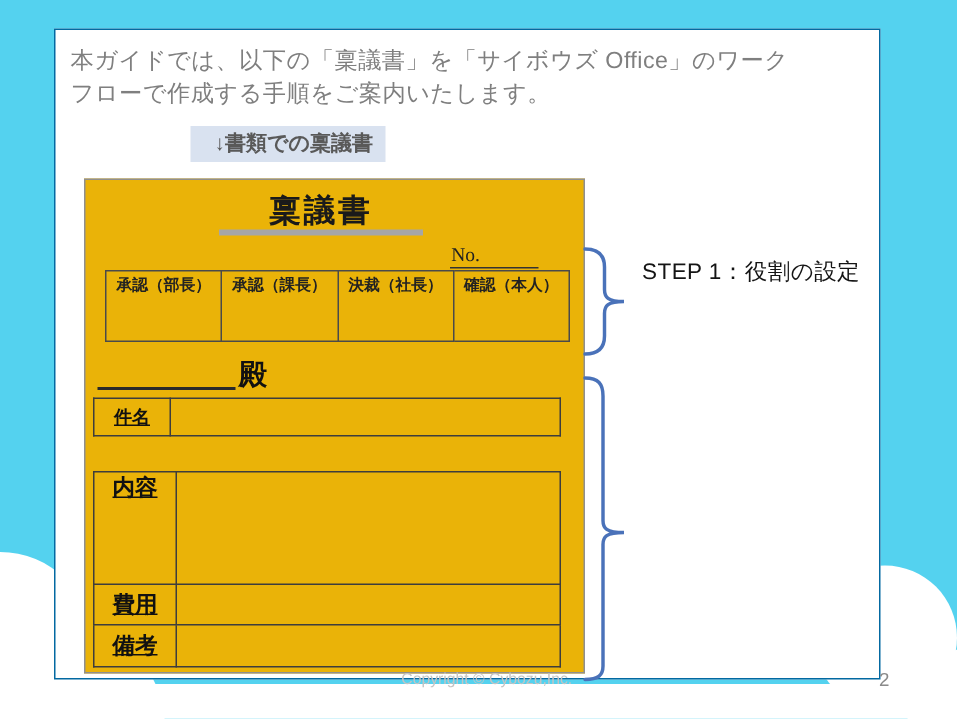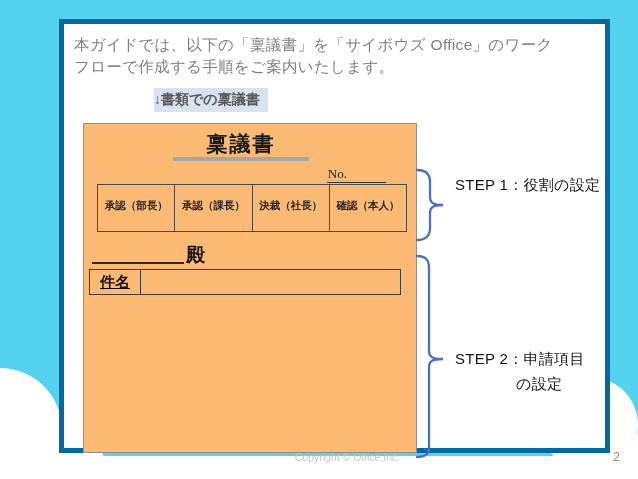--- a/index.html
+++ b/index.html
@@ -10,55 +10,55 @@
 
   
   .cloud { position:absolute; background:#ffffff; border-radius:50%; }
   .c-bl1 { left:-62px; top:368px; width:124px; height:124px; }
   .c-bl2 { left:-30px; top:415px; width:140px; height:140px; }
   .c-br1 { left:542px; top:377px; width:96px;  height:96px; }
   .c-br2 { left:605px; top:430px; width:100px; height:100px; }
   .cloud-band { position:absolute; left:0; right:0; top:456px; height:23px; background:#ffffff; }
 
   
-  .slide { position:absolute; left:59px; top:19px; width:551px; height:434px;
-           background:#ffffff; border:5px solid #0369a1; }
+  .slide { position:absolute; left:36px; top:19px; width:551px; height:434px;
+           background:#ffffff; border:1px solid #0369a1; }
   .slide > * { position:absolute; }
 
   .heading { left:10px; top:10px; width:538px; font-size:15.5px; line-height:22px;
              color:#7F7F7F; letter-spacing:0.3px; }
-  .chip { left:90px; top:64px; height:24px; padding:3px 8px 0 0; background:#D9E2F0;
+  .chip { left:90px; top:64px; height:24px; padding:3px 8px 0 16px; background:#D9E2F0;
           color:#595959; font-weight:bold; font-size:14px; }
 
   
-  .form { left:19px; top:99px; width:334px; height:330px; background:#fdba74;
+  .form { left:19px; top:99px; width:334px; height:330px; background:#eab308;
           border:1px solid #8F8F8F; font-family:"Liberation Serif","DejaVu Serif",serif; }
   .form > * { position:absolute; }
   .f-title { left:0; right:18px; top:6px; text-align:center; font-weight:bold;
              font-size:21px; letter-spacing:2px; color:#1a1a1a; }
   .f-title-bar { left:89px; top:33px; width:136px; height:4px; background:#A6A6A6; }
   .f-no { right:30px; top:42px; border-bottom:1px solid #333; padding:0 1px;
           font-size:13px; color:#222;font-family:Liberation Serif, serif; }
   .f-no-line { display:inline-block; width:38px; }
 
   table { border-collapse:collapse; table-layout:fixed; }
   .f-approval { left:13px; top:60px; width:310px; height:48px; }
   .f-approval td { border:1px solid #4a4a4a; vertical-align:top; text-align:center;
-                   font-size:10.5px; padding-top:14px; color:#222; font-weight:600; }
+                   font-size:10.5px; padding-top:2px; color:#222; font-weight:600; }
 
   .f-addressee { left:8px; top:116px; display:flex; align-items:flex-end; height:24px; }
   .f-addr-line { display:inline-block; width:92px; height:20px; border-bottom:2px solid #2a2a2a; }
   .f-addr-text { font-weight:bold; font-size:19px; line-height:1; margin-left:2px; color:#111; }
 
   .f-subject { left:5px; top:145px; width:312px; height:26px; }
   .f-detail  { left:5px; top:194px; width:312px; }
   .f-subject td, .f-detail td { border:1px solid #3d3d3d; }
   .lbl { text-align:center; font-weight:bold; font-size:15px; color:#111;
          text-decoration:underline; }
-  .f-subject .lbl { width:51px; font-size:15px; }
+  .f-subject .lbl { width:51px; font-size:12px; }
   .f-detail .lbl { width:55px; }
   .r-content { height:75px; } .r-content .lbl { vertical-align:top; padding-top:1px; }
   .r-cost { height:27px; } .r-remarks { height:28px; }
 
   
   .bracket { overflow:visible; }
   .bracket path { fill:none; stroke:#4A72B9; stroke-width:2.3; stroke-linecap:round; }
   .b1 { left:349px; top:143px; }
   .b2 { left:349px; top:229px; }
   .step { font-size:15px; color:#141414; letter-spacing:0.3px; white-space:nowrap; }
@@ -113,31 +113,43 @@
 
       <table class="f-subject">
         <tbody>
           <tr>
             <td class="lbl">件名</td>
             <td class="val"></td>
           </tr>
         </tbody>
       </table>
 
+      <table class="f-detail">
+        <tbody>
+          <tr class="r-content">
+            <td class="lbl">内容</td>
+            <td class="val"></td>
+          </tr>
+          <tr class="r-cost">
+            <td class="lbl">費用</td>
+            <td class="val"></td>
+          </tr>
+          <tr class="r-remarks">
+            <td class="lbl">備考</td>
+            <td class="val"></td>
+          </tr>
+        </tbody>
+      </table>
     </div>
 
     <svg class="bracket b1" width="40" height="78" viewBox="0 0 40 78">
       <path d="M 4 3 C 13 3, 17 7, 17 15 L 17 30 C 17 35, 19 38, 30 38 C 19 38, 17 41, 17 46 L 17 61 C 17 69, 13 73, 4 73"></path>
     </svg>
     <svg class="bracket b2" width="40" height="206" viewBox="0 0 40 206">
       <path d="M 4 3 C 13 3, 16 7, 16 15 L 16 98 C 16 103, 18 106, 30 106 C 18 106, 16 109, 16 114 L 16 195 C 16 201, 13 204, 4 204"></path>
     </svg>
 
     <div class="step s1">STEP 1：役割の設定</div>
-    <div class="step s2">
-      <div>STEP 2：申請項目</div>
-      <div class="s2-l2">の設定</div>
-    </div>
 
-    <div class="copyright">Copyright © Office,Inc.</div>
+    <div class="copyright">Copyright © Cybozu,Inc.</div>
     <div class="pagenum">2</div>
   </div>
 </div>
 
 </body></html>

